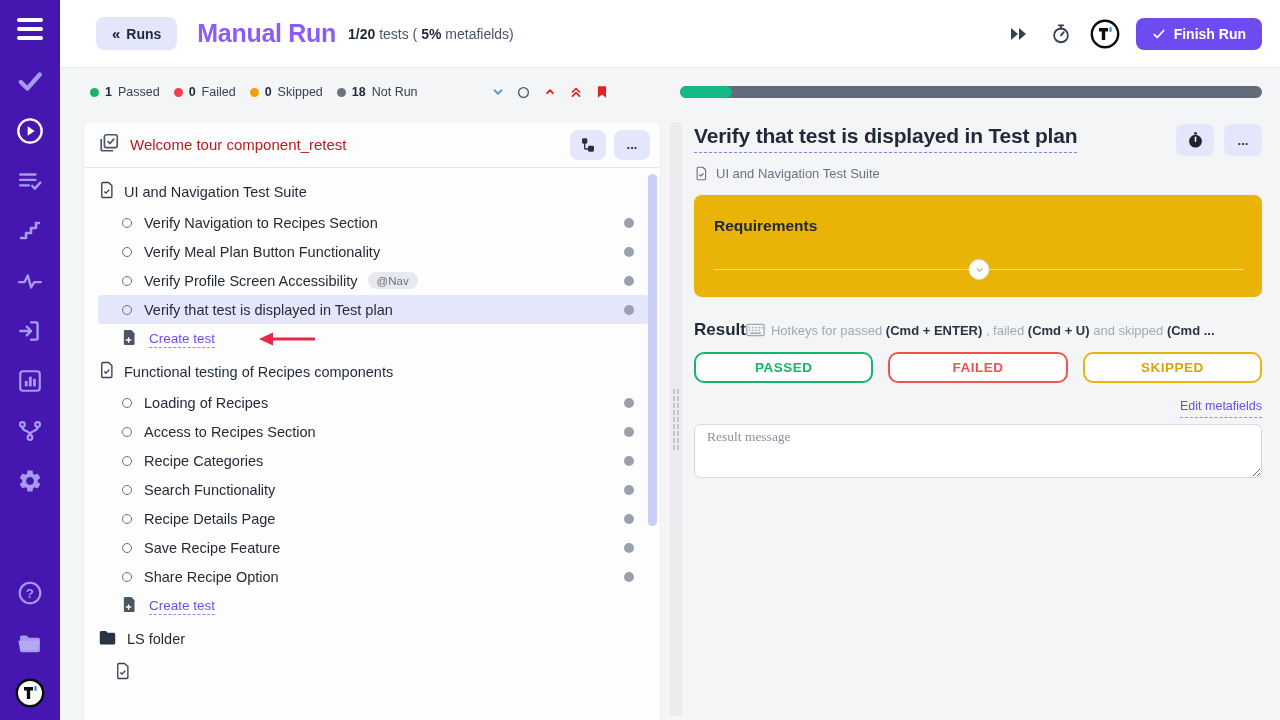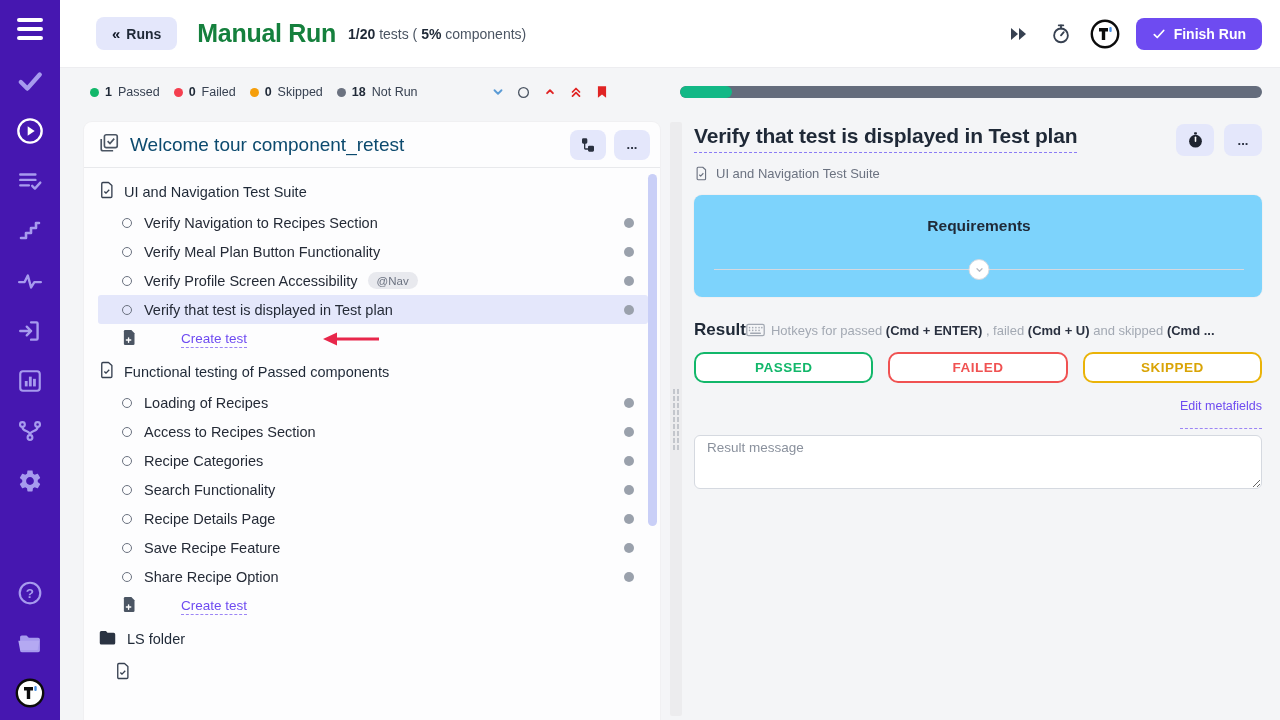--- a/index.html
+++ b/index.html
@@ -16,21 +16,21 @@
   .hamburger i { display:block; width:26px; height:4px; background:#fff; border-radius:2px; }
   .sb-spacer { flex:1 1 auto; }
 
   
   .topbar { margin-left:60px; height:68px; background:#ffffff; border-bottom:1px solid #ededf0;
     display:flex; align-items:center; padding:0 18px 0 36px; }
   .runs-btn { display:flex; align-items:center; gap:8px; background:#e4e7fb; border:none;
     border-radius:8px; padding:8px 16px; font-size:14px; font-weight:600; color:#1f2937;
     cursor:pointer; font-family:inherit; }
   .runs-btn .chev { font-size:15px; color:#111827; letter-spacing:-2px; }
-  .run-title { font-size:25px; font-weight:800; color:#15803d; margin-left:20px; letter-spacing:-0.3px; }
+  .run-title { font-size:25px; font-weight:800; color:#8b5cf6; margin-left:20px; letter-spacing:-0.3px; }
   .run-progress-text { margin-left:12px; font-size:14px; color:#4b5563; }
   .run-progress-text b { color:#1f2937; font-weight:700; }
   .topbar-right { margin-left:auto; display:flex; align-items:center; gap:16px; }
   .top-ic { width:26px; height:26px; display:flex; align-items:center; justify-content:center; cursor:pointer; }
   .logo-circ { width:30px; height:30px; }
   .finish-btn { display:flex; align-items:center; gap:8px; background:#6e4bf1; color:#fff;
     border:none; border-radius:8px; padding:8px 16px; font-size:14px; font-weight:600;
     cursor:pointer; font-family:inherit; }
 
   
@@ -45,41 +45,41 @@
   .progress-fill { height:100%; background:#12b886; border-radius:7px; }
 
   
   .content { margin-left:60px; display:flex; align-items:flex-start; padding:6px 18px 0 24px; height:598px; }
 
   
   .tree-panel { position:relative; width:576px; background:#fdfdfe; border-radius:8px 8px 0 0; height:700px;
     box-shadow:0 0 0 1px #f0f0f2; }
   .tree-head { display:flex; align-items:center; height:46px; padding:0 10px 0 14px;
     border-bottom:1px solid #e8e9ec; }
-  .tree-head-title { font-size:19px; color:#0c4a6e; margin-left:10px; }
+  .tree-head-title { font-size:15px; color:#b91c1c; margin-left:10px; }
   .tree-head-btns { margin-left:auto; display:flex; gap:8px; }
   .sq-btn { width:36px; height:30px; background:#e4e7fb; border:none; border-radius:8px;
     display:flex; align-items:center; justify-content:center; cursor:pointer; color:#2a3140;
     font-weight:700; font-size:13px; font-family:inherit; }
   .tree-body { padding:6px 0 0 14px; position:relative; }
   .row { display:flex; align-items:center; height:29px; padding-right:26px; cursor:pointer; }
   .row.suite { height:32px; margin-top:2px; }
   .row.suite .lbl { font-size:14.5px; color:#1f2937; margin-left:8px; }
   .row.test { padding-left:24px; }
   .row.test .lbl { font-size:14.5px; color:#252b37; margin-left:12px; white-space:nowrap; }
   .row.selected { background:#e4e7fb; border-radius:3px; margin-right:12px; padding-right:14px; }
   .circ { width:10px; height:10px; border:1.5px solid #6b7280; border-radius:50%; flex:0 0 auto; }
   .tag { margin-left:10px; background:#e8e9ee; color:#6b7280; font-size:11.5px;
     padding:2.5px 9px; border-radius:10px; }
   .minilogo { margin-left:12px; }
   .row-status { margin-left:auto; display:flex; align-items:center; }
   .gdot { width:10px; height:10px; border-radius:50%; background:#9aa1ac; }
   .pcheck { width:15px; height:15px; border-radius:50%; background:#12b76a; display:flex;
     align-items:center; justify-content:center; }
-  .row.create { padding-left:24px; height:30px;gap:32px; }
+  .row.create { padding-left:24px; height:30px; }
   .create-lbl { margin-left:12px; font-size:13.5px; color:#6e4bf1;
     border-bottom:1px dashed #9c85f5; padding-bottom:1px; }
   .row.folder .lbl { font-size:14.5px; color:#1f2937; margin-left:10px; }
   .arrow-anno { margin-left:42px; display:flex; align-items:center; }
   .tree-scrollbar { position:absolute; right:3px; top:52px; width:9px; height:352px;
     background:#c9cff7; border-radius:5px; cursor:pointer; }
 
   
   .splitter { width:12px; height:594px; background:#ececee; margin-left:10px; border-radius:2px;
     display:flex; align-items:center; justify-content:center; cursor:col-resize; }
@@ -88,44 +88,44 @@
     background-size:4px 7px; }
 
   
   .detail { flex:1 1 auto; margin-left:12px; padding-top:2px; }
   .detail-head { display:flex; align-items:flex-start; }
   .detail-title { font-size:21px; font-weight:800; color:#1f2937;
     border-bottom:1px dashed #8b7cf6; padding-bottom:4px; letter-spacing:-0.2px; }
   .detail-head-btns { margin-left:auto; display:flex; gap:10px; }
   .detail-crumb { display:flex; align-items:center; gap:7px; margin-top:9px;
     font-size:13px; color:#6b7280; }
-  .req-card { margin-top:13px; background:#7dd3fc; border-radius:8px; padding:22px 18px 18px 20px;
-    height:102px; box-shadow:0 0 0 1px #f0f0f2;text-align:center; }
+  .req-card { margin-top:13px; background:#eab308; border-radius:8px; padding:22px 18px 18px 20px;
+    height:102px; box-shadow:0 0 0 1px #f0f0f2; }
   .req-title { font-size:15.5px; font-weight:700; color:#1f2937; }
   .req-divider { position:relative; margin-top:24px; height:22px; }
   .req-divider .line { position:absolute; left:0; right:0; top:10px; height:1px; background:#d6d9df; }
   .req-toggle { position:absolute; left:50%; top:0; transform:translateX(-50%); width:21px; height:21px;
     border-radius:50%; background:#fff; border:1px solid #d6d9df; display:flex; align-items:center;
     justify-content:center; cursor:pointer; }
   .result-row { display:flex; align-items:center; margin-top:23px; }
   .result-title { font-size:17px; font-weight:800; color:#1f2937; }
   .hotkeys { display:flex; align-items:center; gap:6px; font-size:13px;
     color:#a3a9b3; white-space:nowrap; overflow:hidden; }
   .hotkeys b { color:#2a3140; font-weight:700; }
   .verdict-row { display:flex; gap:15px; margin-top:12px; }
   .verdict { flex:1 1 0; height:31px; background:#fff; border-radius:10px; font-weight:700;
     font-size:13.5px; letter-spacing:0.5px; cursor:pointer; font-family:inherit; }
   .verdict.passed { border:2px solid #12b76a; color:#12b76a; }
   .verdict.failed { border:2px solid #f05252; color:#f05252; }
   .verdict.skipped { border:2px solid #eab308; color:#d9a406; }
   .meta-row { display:flex; justify-content:flex-end; margin-top:16px; }
   .meta-link { font-size:12.5px; color:#6e4bf1; border-bottom:1px dashed #9c85f5;
-    padding-bottom:15px; cursor:pointer; }
+    padding-bottom:4px; cursor:pointer; }
   .result-msg { display:block; width:100%; height:54px; margin-top:6px; border:1px solid #d5d9e0;
-    border-radius:6px; padding:4px 12px; font-size:13.5px; color:#701a75; font-family:Liberation Sans, sans-serif;
+    border-radius:6px; padding:4px 12px; font-size:13.5px; color:#701a75; font-family:Liberation Serif, serif;
     resize:both; background:#fff; }
   .result-msg::placeholder { color:#8a919d; }
 </style>
 </head>
 <body>
 
 <div class="sidebar">
   <div class="hamburger sb-icon" style="height:auto">
       <i></i>
       <i></i>
@@ -207,21 +207,21 @@
   </div>
 </div>
 
 <div class="topbar">
   <button class="runs-btn">
     <span class="chev">«</span>
     <span>Runs</span>
   </button>
   <div class="run-title">Manual Run</div>
   <div class="run-progress-text">
-    <b>1/20</b> <span>tests (</span> <b>5%</b> <span>components)</span>
+    <b>1/20</b> <span>tests (</span> <b>5%</b> <span>metafields)</span>
   </div>
   <div class="topbar-right">
     <div class="top-ic">
       <svg width="20" height="16" viewBox="0 0 20 16">
           <polygon points="2,2 9,8 2,14" fill="#374151"></polygon>
           <polygon points="10,2 17,8 10,14" fill="#374151"></polygon>
         </svg>
     </div>
     <div class="top-ic">
       <svg width="22" height="22" viewBox="0 0 24 24" fill="none" stroke="#374151" stroke-width="2" stroke-linecap="round">
@@ -379,21 +379,21 @@
               <path d="M2 8L16 1.5V14.5Z" fill="#e8274b"></path>
             </svg>
         </span>
       </div>
 
       <div class="row suite">
         <span><svg width="18" height="20" viewBox="0 0 24 24" fill="none" stroke="#374151" stroke-width="1.8" stroke-linejoin="round">
               <path d="M6.5 2h7.5L18.5 6v14.5a1.5 1.5 0 0 1-1.5 1.5H6.5A1.5 1.5 0 0 1 5 20.5V3.5A1.5 1.5 0 0 1 6.5 2z"></path>
               <path d="M8.5 14l2.2 2.2 4.3-4.6"></path>
             </svg></span>
-        <span class="lbl">Functional testing of Passed components</span>
+        <span class="lbl">Functional testing of Recipes components</span>
       </div>
 
       <div class="row test">
           <span class="circ"></span>
           <span class="lbl">Loading of Recipes</span>
           <span class="row-status">
             <span class="gdot"></span>
           </span>
         </div>
       <div class="row test">

